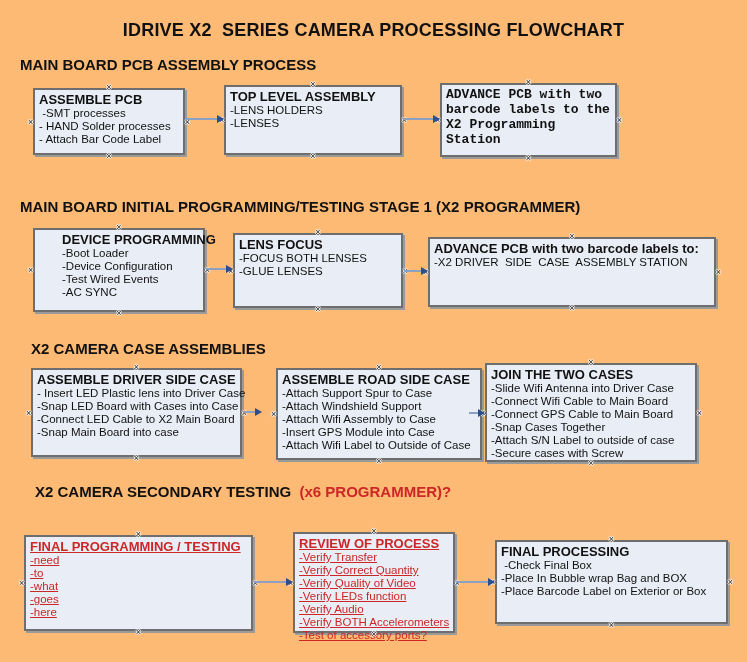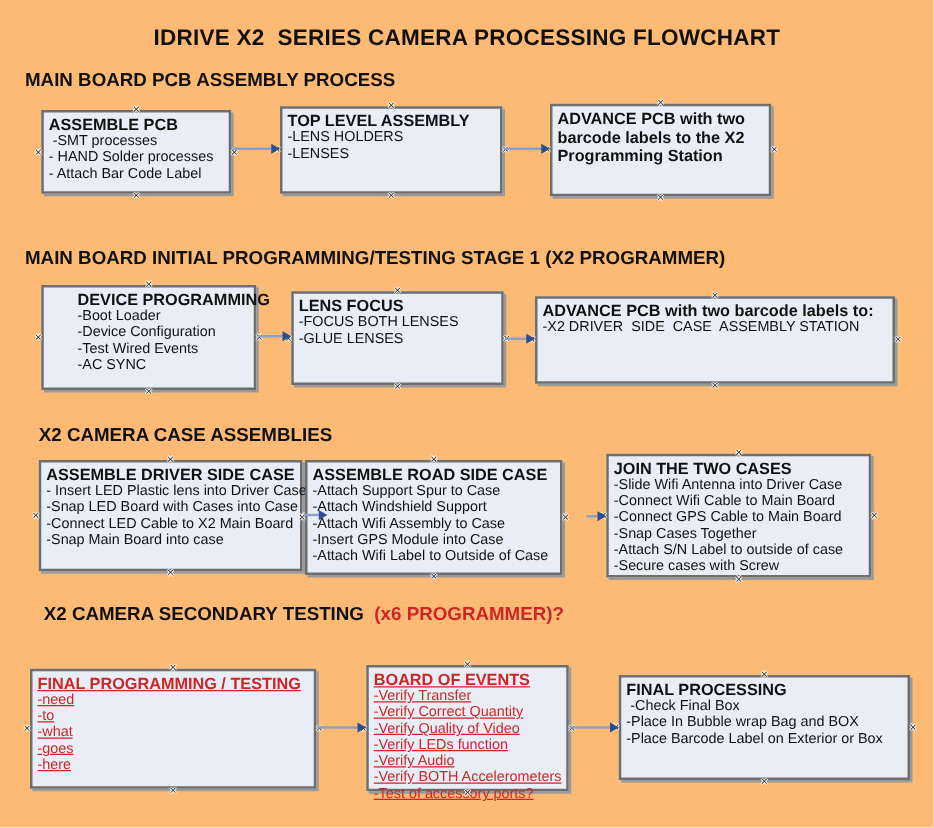--- a/index.html
+++ b/index.html
@@ -31,32 +31,32 @@
 
   .node{
     position:absolute;box-sizing:border-box;
     background:var(--box-fill);
     border:2px solid var(--box-border);
     box-shadow:2px 2px 0 var(--box-shadow);
     padding:2px 4px 2px 4px;
     overflow:visible;
   }
   .node .t{font-size:13px;line-height:15px;font-weight:bold;white-space:pre;}
-  .node .t.wrap{white-space:normal;}
+  .node .t.wrap{white-space:normal;font-family:Liberation Mono, monospace;}
   .node .line{font-size:11.5px;line-height:13px;white-space:pre;}
   .node.red{color:var(--red);text-decoration:underline;}
 
   #b0{left:33px;top:88px;width:152px;height:67px;}
   #b1{left:224px;top:85px;width:178px;height:70px;}
   #b2{left:440px;top:83px;width:177px;height:74px;}
   #b3{left:33px;top:228px;width:172px;height:84px;padding-left:27px;}
   #b4{left:233px;top:233px;width:170px;height:75px;}
   #b5{left:428px;top:237px;width:288px;height:70px;}
   #b6{left:31px;top:368px;width:211px;height:89px;}
-  #b7{left:244px;top:368px;width:206px;height:92px;}
+  #b7{left:276px;top:368px;width:206px;height:92px;}
   #b8{left:485px;top:363px;width:212px;height:99px;}
   #b9{left:24px;top:535px;width:229px;height:96px;}
   #b10{left:293px;top:532px;width:162px;height:101px;}
   #b11{left:495px;top:540px;width:233px;height:84px;}
 
   .arrow{position:absolute;height:2px;background:var(--arrow-line);}
   .arrow::after{
     content:"";position:absolute;right:-7px;top:-3px;width:0;height:0;
     border-left:7px solid var(--arrow-head);
     border-top:4px solid transparent;border-bottom:4px solid transparent;
@@ -192,21 +192,21 @@
     <div class="line">-to</div>
     <div class="line">-what</div>
     <div class="line">-goes</div>
     <div class="line">-here</div>
   <span class="cp cp-t"></span>
       <span class="cp cp-b"></span>
       <span class="cp cp-l"></span>
       <span class="cp cp-r"></span>
     </div>
   <div class="node red" id="b10">
-    <div class="t">BOARD OF EVENTS</div>
+    <div class="t">REVIEW OF PROCESS</div>
     <div class="line">-Verify Transfer</div>
     <div class="line">-Verify Correct Quantity</div>
     <div class="line">-Verify Quality of Video</div>
     <div class="line">-Verify LEDs function</div>
     <div class="line">-Verify Audio</div>
     <div class="line">-Verify BOTH Accelerometers</div>
     <div class="line">-Test of accessory ports?</div>
   <span class="cp cp-t"></span>
       <span class="cp cp-b"></span>
       <span class="cp cp-l"></span>

